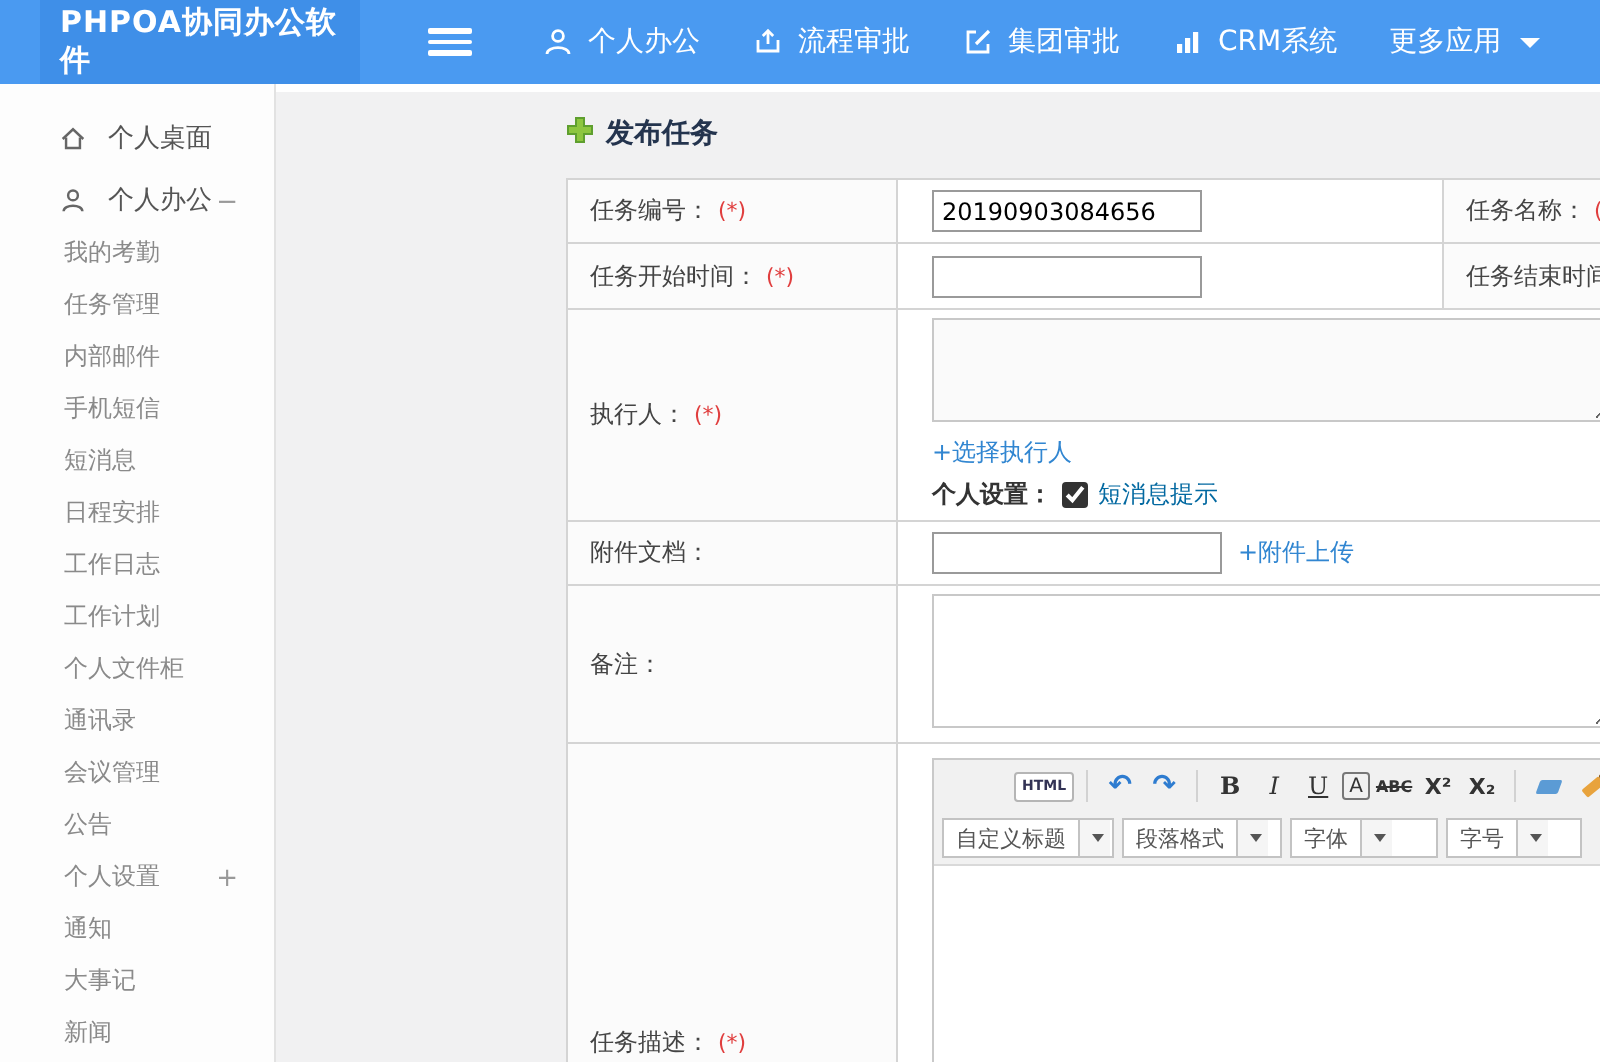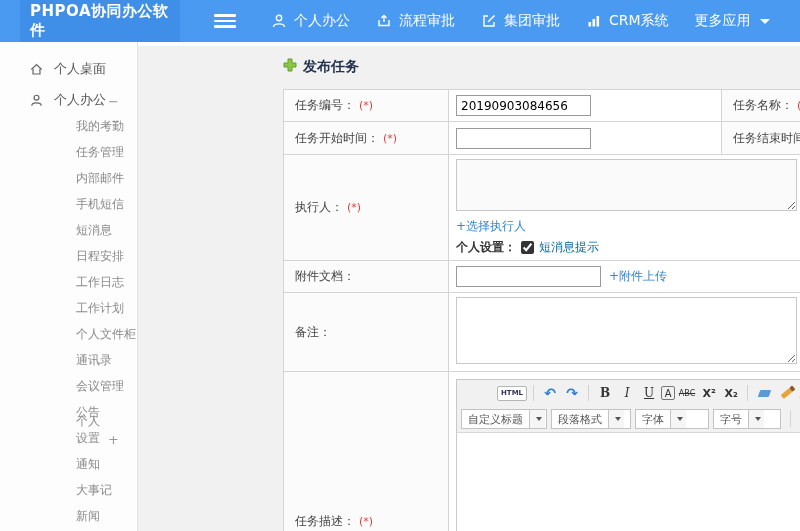--- a/index.html
+++ b/index.html
@@ -17,33 +17,33 @@
 
   
   .page-body { display:flex; height:489px; }
   .sidebar { width:138px; background:#fdfdfd; border-right:1px solid #e2e2e2; padding-top:5px; overflow:hidden; }
   .main { flex:1; background:#f1f1f2; border-top:4px solid #fff; overflow:hidden; }
   .main-inner { padding:11px 0 0 145px; }
 
   
   .side-item { display:flex; align-items:flex-end; cursor:pointer; color:#555; }
   .side-item.root { height:31px; font-size:13px; padding-left:28px; }
-  .side-item.sub  { height:26px; font-size:12px; padding-left:32px; color:#8a8a8a;margin-left:44px; }
+  .side-item.sub  { height:26px; font-size:12px; padding-left:32px; color:#8a8a8a; }
   .side-item .s-icon { width:17px; height:17px; margin-right:9px; display:inline-flex; align-items:center; justify-content:center; }
   .side-item .toggle { margin-left:auto; margin-right:18px; color:#999; font-size:13px; }
 
   
   .page-title { display:flex; align-items:center; gap:6px; margin-bottom:13px; }
   .page-title .t-text { font-size:14px; font-weight:bold; color:#24344e; }
 
   
   table.form { border-collapse:collapse; table-layout:fixed; width:863px; background:#fff; }
   table.form td { border:1px solid #d4d4d4; font-size:12px; color:#444; vertical-align:middle; }
   td.lbl { background:#fbfbfb; padding-left:11px; white-space:nowrap; }
-  td.fld { background:#fff; padding:4px 7px; }
+  td.fld { background:#fff; padding:4px 17px; }
   .req { color:#e03e3e; margin-left:4px; font-size:11px; }
   input.txt { height:21px; border:1px solid #9a9a9a; background:#fff; font-size:12px; padding:0 4px; font-family:inherit; }
   .w135 { width:135px; } .w145 { width:145px; }
   textarea.ta { width:341px; border:1px solid #c8c8c8; font-size:12px; font-family:inherit; resize:both; }
   textarea.exec { height:52px; background:#fafafa; }
   textarea.remark { height:67px; background:#fff; }
   a.blue-link { color:#3186d1; text-decoration:none; font-size:12px; cursor:pointer; }
   .remind-row { display:flex; align-items:center; gap:5px; margin-top:4px; }
   .remind-lbl { font-weight:bold; color:#333; }
   .remind-row label { color:#0369a1; }
@@ -56,21 +56,21 @@
   .ed-toolbar.row1 { height:26px; }
   .ed-toolbar.row2 { height:27px; border-bottom:1px solid #d9d9d9; }
   .ed-btn { min-width:20px; height:20px; display:inline-flex; align-items:center; justify-content:center; font-size:12px; color:#333; margin:0 1px; cursor:pointer; border-radius:2px; }
   .ed-sep { width:1px; height:16px; background:#d2d2d2; margin:0 5px; }
   .ed-html { border:1px solid #b5b5b5; background:#fff; font-size:7px; font-weight:bold; color:#335; padding:0 3px; height:15px;margin-left:36px; }
   .blue-g { color:#2e7cd0; font-weight:bold; font-size:14px; }
   .ed-b { font-weight:bold; font-family:"DejaVu Serif","Liberation Serif",serif; }
   .ed-i { font-style:italic; font-family:"DejaVu Serif","Liberation Serif",serif; }
   .ed-u { text-decoration:underline; font-family:"DejaVu Serif","Liberation Serif",serif; }
   .ed-boxa { border:1px solid #777; font-size:10px; height:14px; min-width:14px; }
-  .ed-abc { font-size:8px; text-decoration:line-through; font-weight:normal; }
+  .ed-abc { font-size:8px; text-decoration:line-through; font-weight:bold; }
   .ed-supsub { font-size:11px; font-weight:bold; }
   .eraser { width:11px; height:7px; background:#5b9bd5; transform:skewX(-20deg); border-radius:1px; }
   .brush { width:11px; height:5px; background:#e8a33d; transform:rotate(-40deg); border-radius:1px; position:relative; }
   .brush:after { content:""; position:absolute; right:-4px; top:0; width:4px; height:5px; background:#8a5a20; border-radius:1px; }
   .wand-caret,.sel-caret { width:0; height:0; border-left:3.5px solid transparent; border-right:3.5px solid transparent; border-top:4px solid #555; margin-left:2px; }
   .ed-quote { font-weight:bold; font-size:11px; font-family:"DejaVu Serif","Liberation Serif",serif; }
   .ed-select { height:20px; background:#fff; border:1px solid #c3c3c3; display:inline-flex; align-items:center; font-size:11px; color:#555; margin-right:4px; cursor:pointer; }
   .ed-select .sel-label { padding:0 6px; overflow:hidden; }
   .ed-select .sel-btn { width:16px; height:100%; border-left:1px solid #c3c3c3; display:flex; align-items:center; justify-content:center; background:#f5f5f5; }
   .ed-content { height:160px; background:#fff; }

